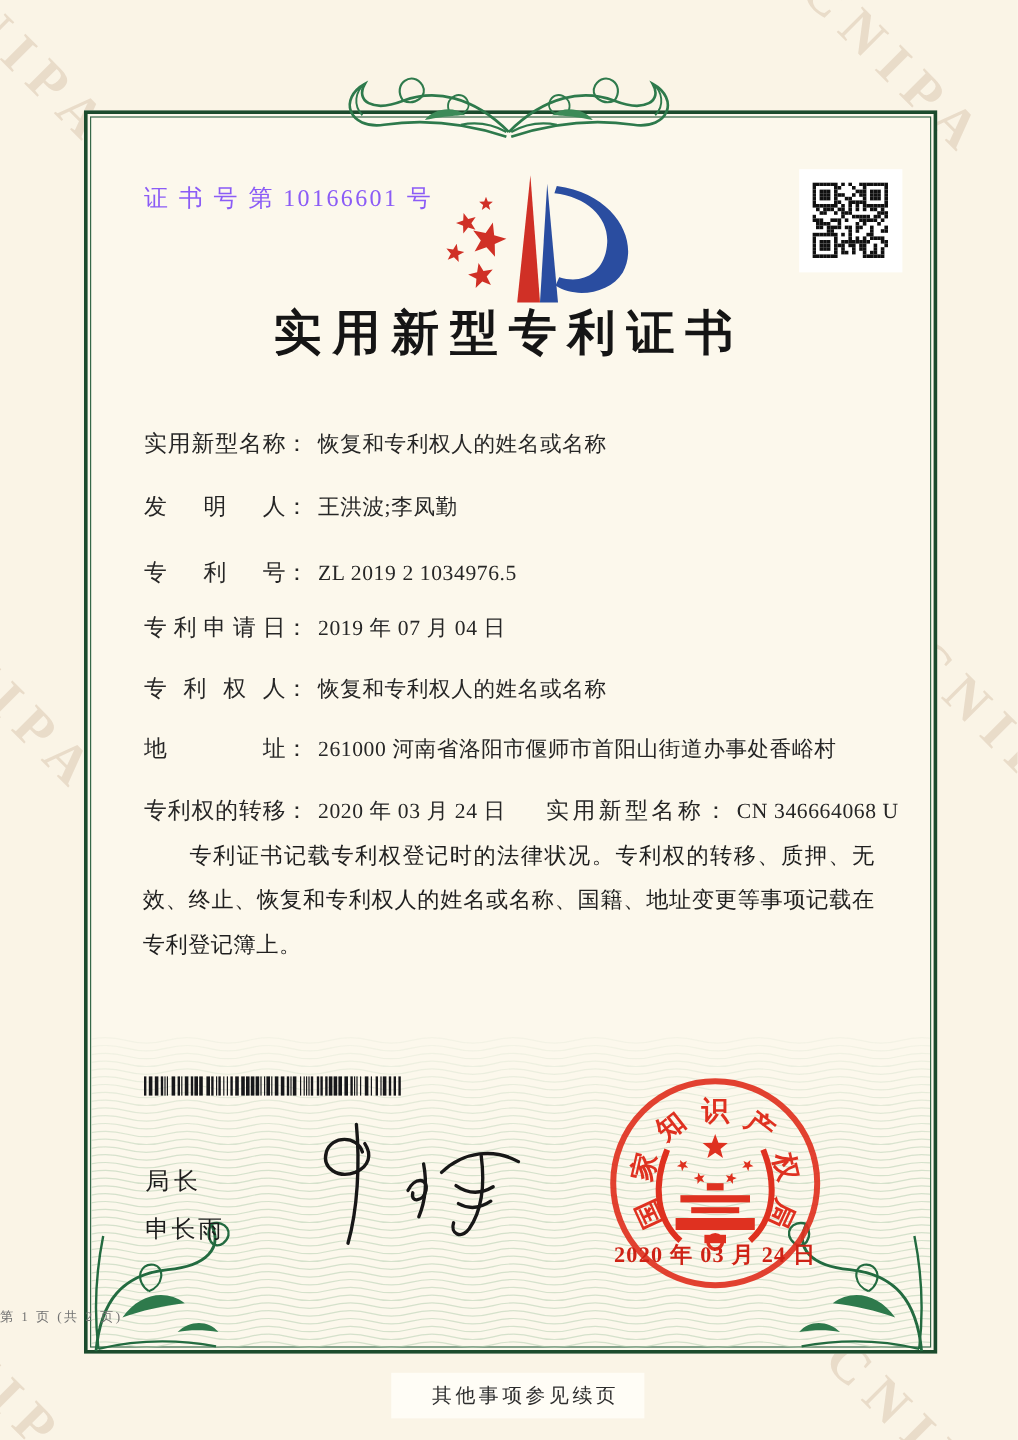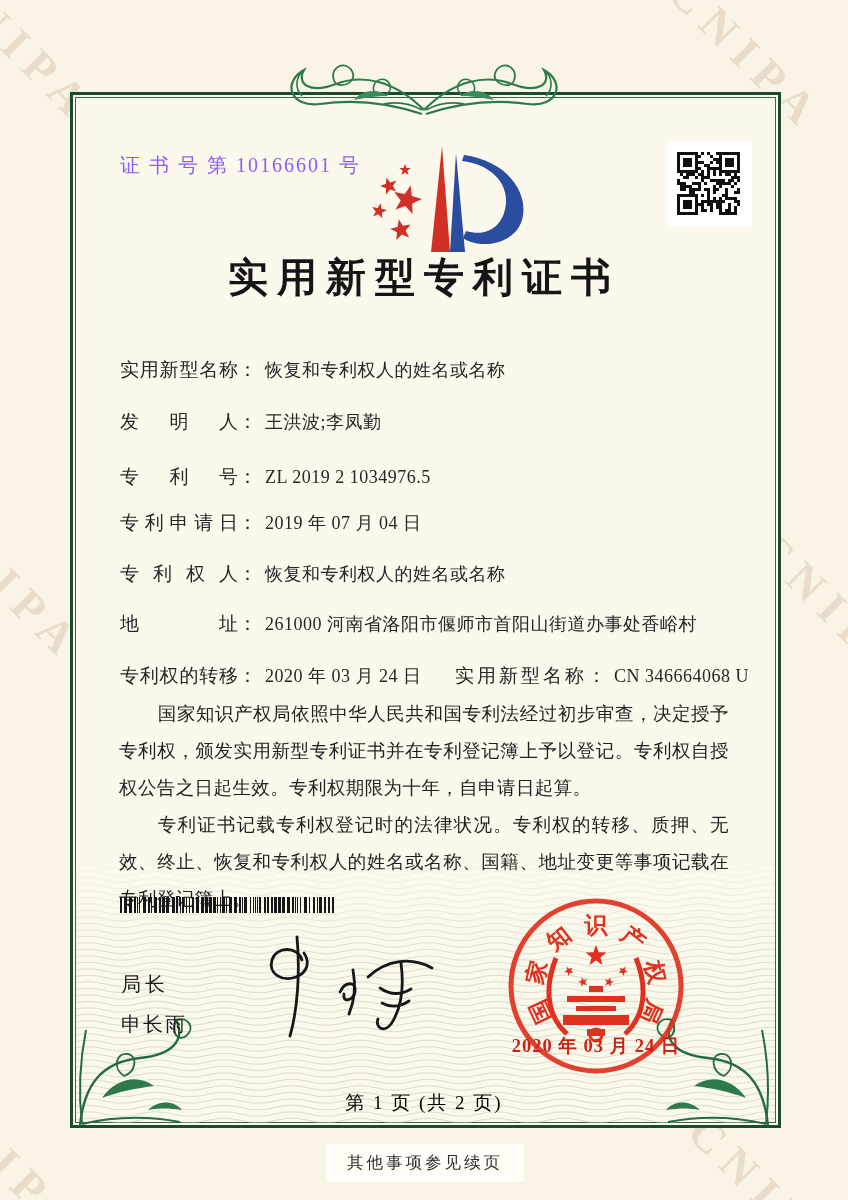--- a/index.html
+++ b/index.html
@@ -56,26 +56,26 @@
        font-family:"Liberation Sans","DejaVu Sans",sans-serif;}
   .director-name{position:absolute;left:121px;top:1011px;font-size:20px;
        letter-spacing:2px;color:#1c1c1c;z-index:5;
        font-family:"Liberation Sans","DejaVu Sans",sans-serif;}
 
   .signature{position:absolute;left:240px;top:930px;z-index:5;}
 
   .seal{position:absolute;left:503px;top:888px;z-index:6;}
   .seal text{font-family:"Liberation Serif","DejaVu Serif",serif;}
 
-  .page-indicator{position:absolute;left:0;right:0;top:1090px;text-align:center;
-      font-size:19px;letter-spacing:2px;color:#000000;z-index:5;}
+  .page-indicator{position:absolute;left:0;right:0;top:1090px;text-align:left;
+      font-size:11px;letter-spacing:2px;color:#737373;z-index:5;}
 
   .cont-note{position:absolute;left:326px;top:1144px;width:198px;height:38px;
       background:#fffdf6;display:flex;align-items:center;justify-content:center;
-      font-size:16.5px;letter-spacing:3px;color:#2d2d2d;z-index:4;}
+      font-size:16.5px;letter-spacing:3px;color:#2d2d2d;z-index:4;padding-left:13px;}
 
   .flourish-top{position:absolute;left:234px;top:54px;z-index:4;}
   .corner-bl{position:absolute;left:72px;top:1000px;z-index:4;}
   .corner-br{position:absolute;left:641px;top:1000px;z-index:4;transform:scaleX(-1);}
 </style>
 </head>
 <body>
 
 <span class="wm" style="left:-34px;top:-44px">CNIPA</span>
 <span class="wm" style="left:695px;top:-35px">CNIPA</span>
@@ -413,21 +413,20 @@
   <span class="flabel">地址</span><span class="fcolon">：</span><span class="fvalue">261000 河南省洛阳市偃师市首阳山街道办事处香峪村</span>
 </div>
 <div class="frow" style="top:663px">
   <span class="flabel">专利权的转移</span><span class="fcolon">：</span><span class="fvalue">2020 年 03 月 24 日</span>
   <span class="second">
     <span class="flabel2">实用新型名称</span><span class="fcolon">：</span><span class="fvalue">CN 346664068 U</span>
   </span>
 </div>
 
 <div class="body-text">
-  <p>国家知识产权局依照中华人民共和国专利法经过初步审查，决定授予专利权，颁发实用新型专利证书并在专利登记簿上予以登记。专利权自授权公告之日起生效。专利权期限为十年，自申请日起算。</p>
   <p>专利证书记载专利权登记时的法律状况。专利权的转移、质押、无效、终止、恢复和专利权人的姓名或名称、国籍、地址变更等事项记载在专利登记簿上。</p>
 </div>
 
 <div class="barcode">
     <i style="left:0px;width:2px"></i>
     <i style="left:4px;width:3px"></i>
     <i style="left:9px;width:3px"></i>
     <i style="left:14px;width:2px"></i>
     <i style="left:17px;width:1px"></i>
     <i style="left:19px;width:1px"></i>

